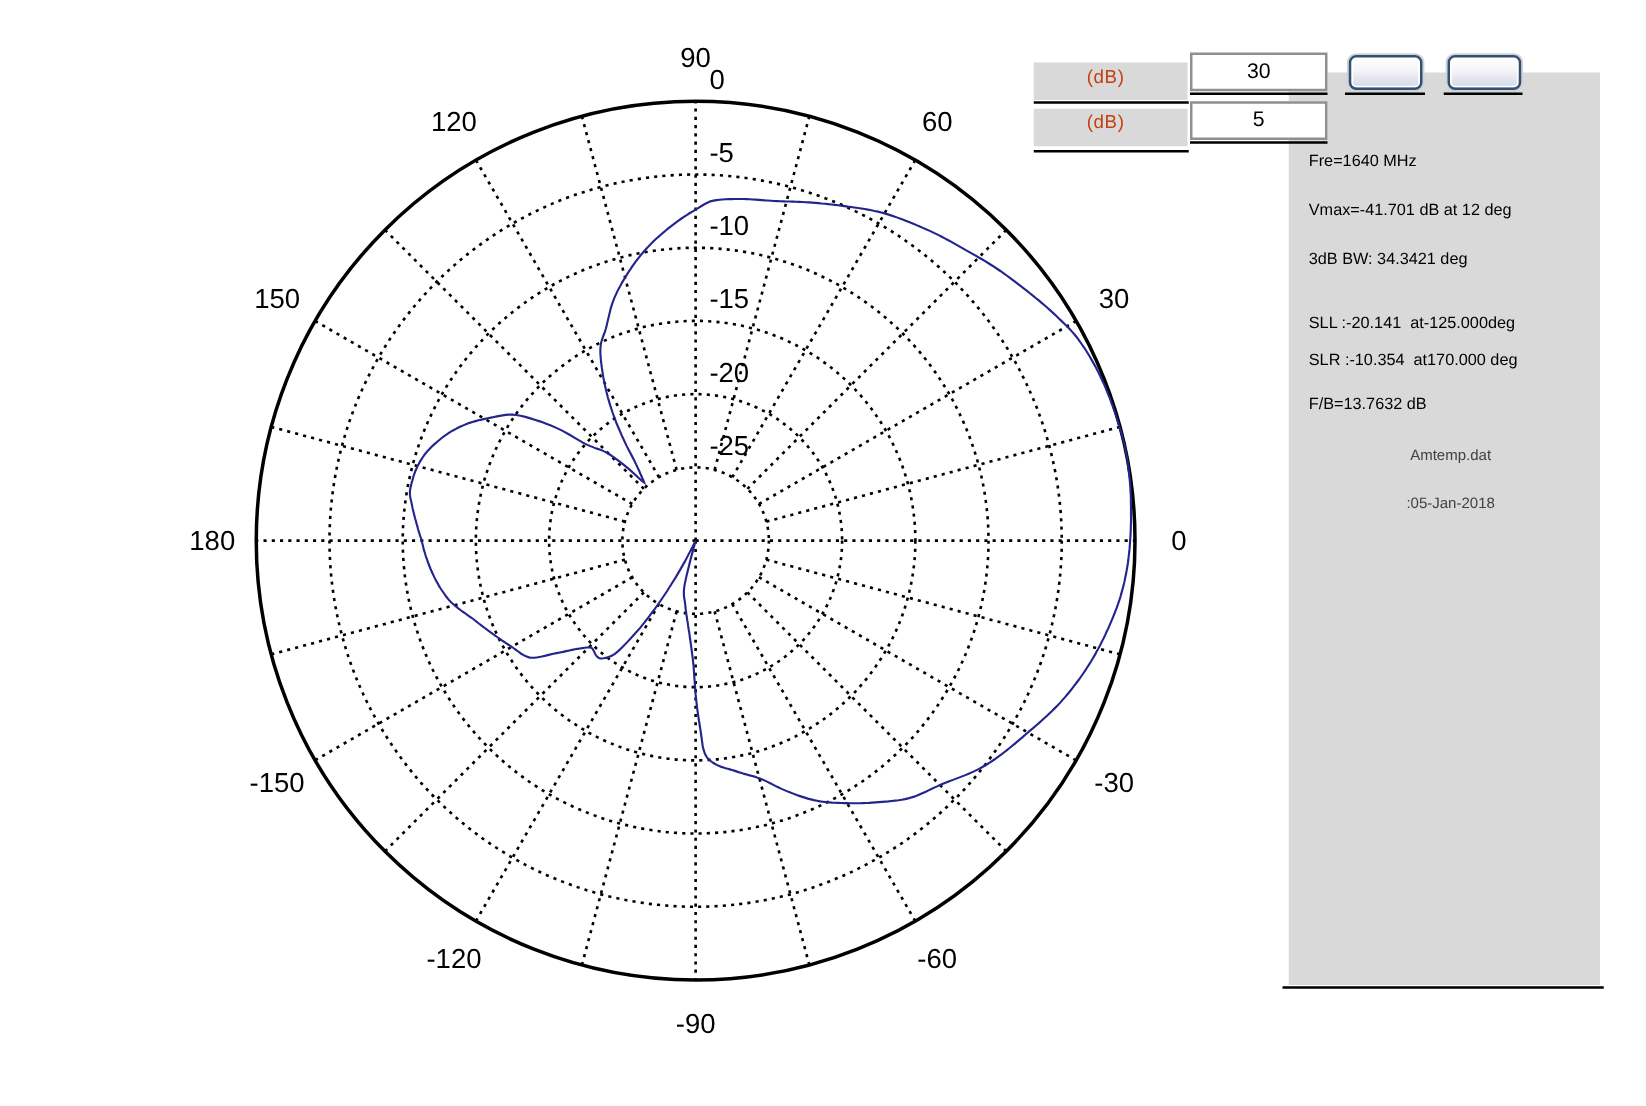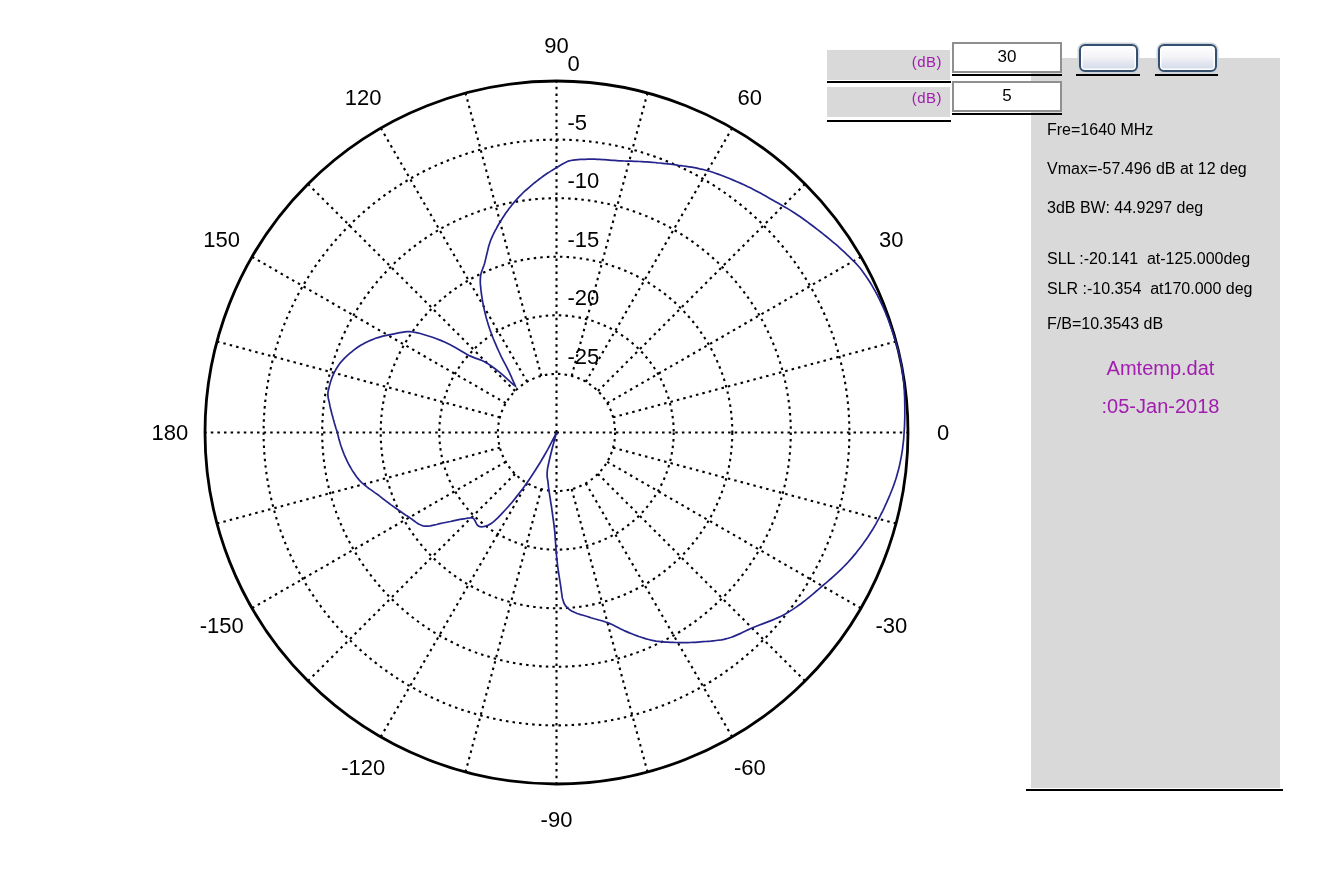--- a/index.html
+++ b/index.html
@@ -1,27 +1,27 @@
 <!DOCTYPE html>
 <html><head><meta charset="utf-8">
 <style>
 html,body{margin:0;padding:0;background:#fff;width:1317px;height:885px;overflow:hidden;
 font-family:"Liberation Sans",sans-serif;}
 #stage{position:absolute;left:0;top:0;width:1317px;height:885px;}
 .abs{position:absolute;}
-.glab{background:#d9d9d9;width:123px;height:30px;text-align:right;font-size:15px;letter-spacing:0.5px;color:#a21caf;box-sizing:border-box;padding-right:8px;}
+.glab{background:#d9d9d9;width:123px;height:30px;text-align:center;font-size:15px;letter-spacing:0.5px;color:#c2410c;box-sizing:border-box;padding-right:8px;}
 .uline{background:#000;height:2px;}
 .inp{width:110px;height:31px;background:#fff;border:2px solid #8f8f8f;box-sizing:border-box;
 text-align:center;font-size:17px;color:#000;}
 .btn{width:59px;height:28px;border-radius:6px;border:2px solid #35506e;box-sizing:border-box;
 background:linear-gradient(#fefefe 5%,#f4f4f8 45%,#e4e6f0 70%,#d2daeb 100%);
 box-shadow:0 0 0 1.5px #cdd4db, inset 0 0 0 1.5px #ffffff;}
 .panel{left:1030.5px;top:58px;width:249px;height:730px;background:#d9d9d9;}
-.ptxt{position:absolute;left:16.5px;width:240px;font-size:16px;color:#000;white-space:pre;}
-.pctr{position:absolute;left:5.5px;width:249px;text-align:center;font-size:20px;color:#a21caf;}
+.ptxt{position:absolute;left:16.5px;width:240px;font-size:13px;color:#000;white-space:pre;}
+.pctr{position:absolute;left:5.5px;width:249px;text-align:center;font-size:12px;color:#404040;}
 svg text.lab{font-family:"Liberation Sans",sans-serif;font-size:22px;fill:#000;}
 </style></head>
 <body>
 <div id="stage">
 <svg class="abs" style="left:0;top:0" width="1317" height="885" viewBox="0 0 1317 885">
 <g fill="none" stroke="#000">
 <line x1="556.5" y1="432.5" x2="908.0" y2="432.5" class="dot"></line>
 <line x1="613.1" y1="417.3" x2="896.0" y2="341.5" class="dot"></line>
 <line x1="607.2" y1="403.2" x2="860.9" y2="256.8" class="dot"></line>
 <line x1="597.9" y1="391.1" x2="805.0" y2="184.0" class="dot"></line>
@@ -69,25 +69,25 @@
 <text x="567.5" y="71.0" class="lab">0</text>
 <text x="567.5" y="129.6" class="lab">-5</text>
 <text x="567.5" y="188.2" class="lab">-10</text>
 <text x="567.5" y="246.8" class="lab">-15</text>
 <text x="567.5" y="305.3" class="lab">-20</text>
 <text x="567.5" y="363.9" class="lab">-25</text>
 </svg>
 
 <div class="abs panel">
 <div class="ptxt" style="top:62.5px">Fre=1640 MHz</div>
-<div class="ptxt" style="top:102px">Vmax=-57.496 dB at 12 deg</div>
-<div class="ptxt" style="top:141.3px">3dB BW: 44.9297 deg</div>
+<div class="ptxt" style="top:102px">Vmax=-41.701 dB at 12 deg</div>
+<div class="ptxt" style="top:141.3px">3dB BW: 34.3421 deg</div>
 <div class="ptxt" style="top:192px">SLL :-20.141  at-125.000deg</div>
 <div class="ptxt" style="top:222px">SLR :-10.354  at170.000 deg</div>
-<div class="ptxt" style="top:257px">F/B=10.3543 dB</div>
+<div class="ptxt" style="top:257px">F/B=13.7632 dB</div>
 <div class="pctr" style="top:299px">Amtemp.dat</div>
 <div class="pctr" style="top:336.5px">:05-Jan-2018</div>
 </div>
 <div class="abs uline" style="left:1026px;top:788.5px;width:257px;"></div>
 
 <div class="abs glab" style="left:827px;top:50px;line-height:24px;">(dB)</div>
 <div class="abs uline" style="left:827px;top:81px;width:124px;"></div>
 <div class="abs glab" style="left:827px;top:87px;line-height:22px;">(dB)</div>
 <div class="abs uline" style="left:827px;top:120px;width:124px;"></div>
 

